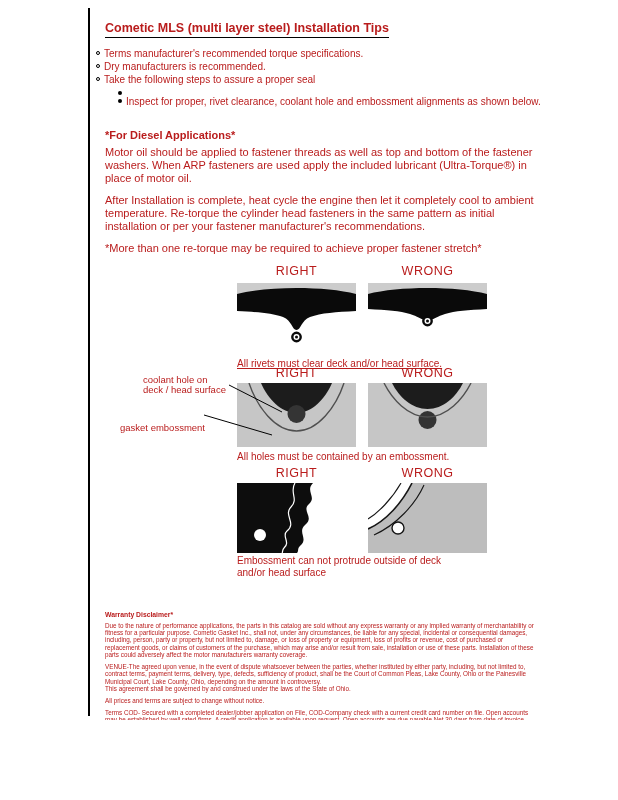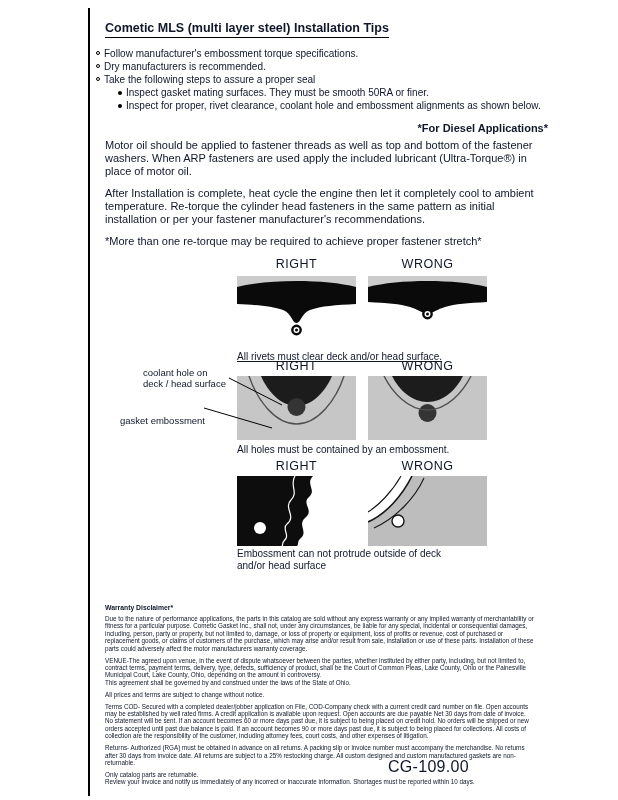--- a/index.html
+++ b/index.html
@@ -1,34 +1,34 @@
 <!DOCTYPE html>
 <html><head>
 <meta charset="utf-8">
 <style>
   * { margin:0; padding:0; box-sizing:border-box; }
   html,body { background:#ffffff; }
   .page {
-    position:relative; width:618px; height:800px; background:#ffffff;
-    font-family:"Liberation Sans", sans-serif; color:#0f172a; overflow:hidden;
+    position:relative; width:618px; height:720px; background:#ffffff;
+    font-family:"Liberation Sans", sans-serif; color:#b91c1c; overflow:hidden;
   }
   .left-rule { position:absolute; left:88px; top:8px; bottom:4px; width:2px; background:#000; }
   .content { position:absolute; left:96px; top:18px; width:452px; }
 
   .title {
     display:inline-block; margin-left:9px; font-size:12.5px; font-weight:bold;
     border-bottom:1.4px solid #000; padding-bottom:2px; margin-bottom:7px;
   }
   .tips { margin-top:2px; }
   .bullet { display:flex; align-items:flex-start; font-size:10px; line-height:13px; }
   .marker-o { flex:none; width:4px; height:4px; border:1px solid #000; border-radius:50%; margin:4px 4px 0 0; }
   .marker-f { flex:none; width:4px; height:4px; background:#000; border-radius:50%; margin:4.5px 4px 0 0; }
   .bullet.sub { margin-left:22px; }
 
-  .diesel-heading { font-size:11px; font-weight:bold; margin:10px 0 5px 9px;text-align:right; }
+  .diesel-heading { font-size:11px; font-weight:bold; margin:21px 0 5px 9px; }
   p.body { font-size:11px; line-height:13px; margin:0 0 9px 9px; width:432px; }
 
   .diagrams { position:relative; height:335px; margin-top:8px; }
   .dg-header { position:absolute; width:119px; text-align:center; font-size:12.5px; letter-spacing:0.5px; }
   .panel { position:absolute; width:119px; display:block; }
   .caption { position:absolute; font-size:10px; line-height:12px; }
   .pointer-label { position:absolute; font-size:9.5px; line-height:10.5px; white-space:pre-line; }
   .overlay { position:absolute; left:0; top:0; pointer-events:none; }
 
   .disclaimer { margin:12px 0 0 9px; width:430px; }
@@ -42,33 +42,32 @@
 
 <div class="page">
   <div class="left-rule"></div>
 
   <div class="content">
     <h1 class="title">Cometic MLS (multi layer steel) Installation Tips</h1>
 
     <div class="tips">
       <div class="bullet">
         <span class="marker-o"></span>
-        <span>Follow manufacturer's embossment torque specifications.</span>
+        <span>Terms manufacturer's recommended torque specifications.</span>
       </div>
       <div class="bullet">
         <span class="marker-o"></span>
         <span>Dry manufacturers is recommended.</span>
       </div>
       <div class="bullet">
         <span class="marker-o"></span>
         <span>Take the following steps to assure a proper seal</span>
       </div>
       <div class="bullet sub">
         <span class="marker-f"></span>
-        <span>Inspect gasket mating surfaces.  They must be smooth 50RA or finer.</span>
       </div>
       <div class="bullet sub">
         <span class="marker-f"></span>
         <span>Inspect for proper, rivet clearance, coolant hole and embossment alignments as shown below.</span>
       </div>
     </div>
 
     <h2 class="diesel-heading">*For Diesel Applications*</h2>
     <p class="body">Motor oil should be applied to fastener threads as well as top and bottom of the fastener washers. When ARP fasteners are used apply the included lubricant (Ultra-Torque®) in place of motor oil.</p>
     <p class="body">After Installation is complete, heat cycle the engine then let it completely cool to ambient temperature. Re-torque the cylinder head fasteners in the same pattern as initial installation or per your fastener manufacturer's recommendations.</p>

